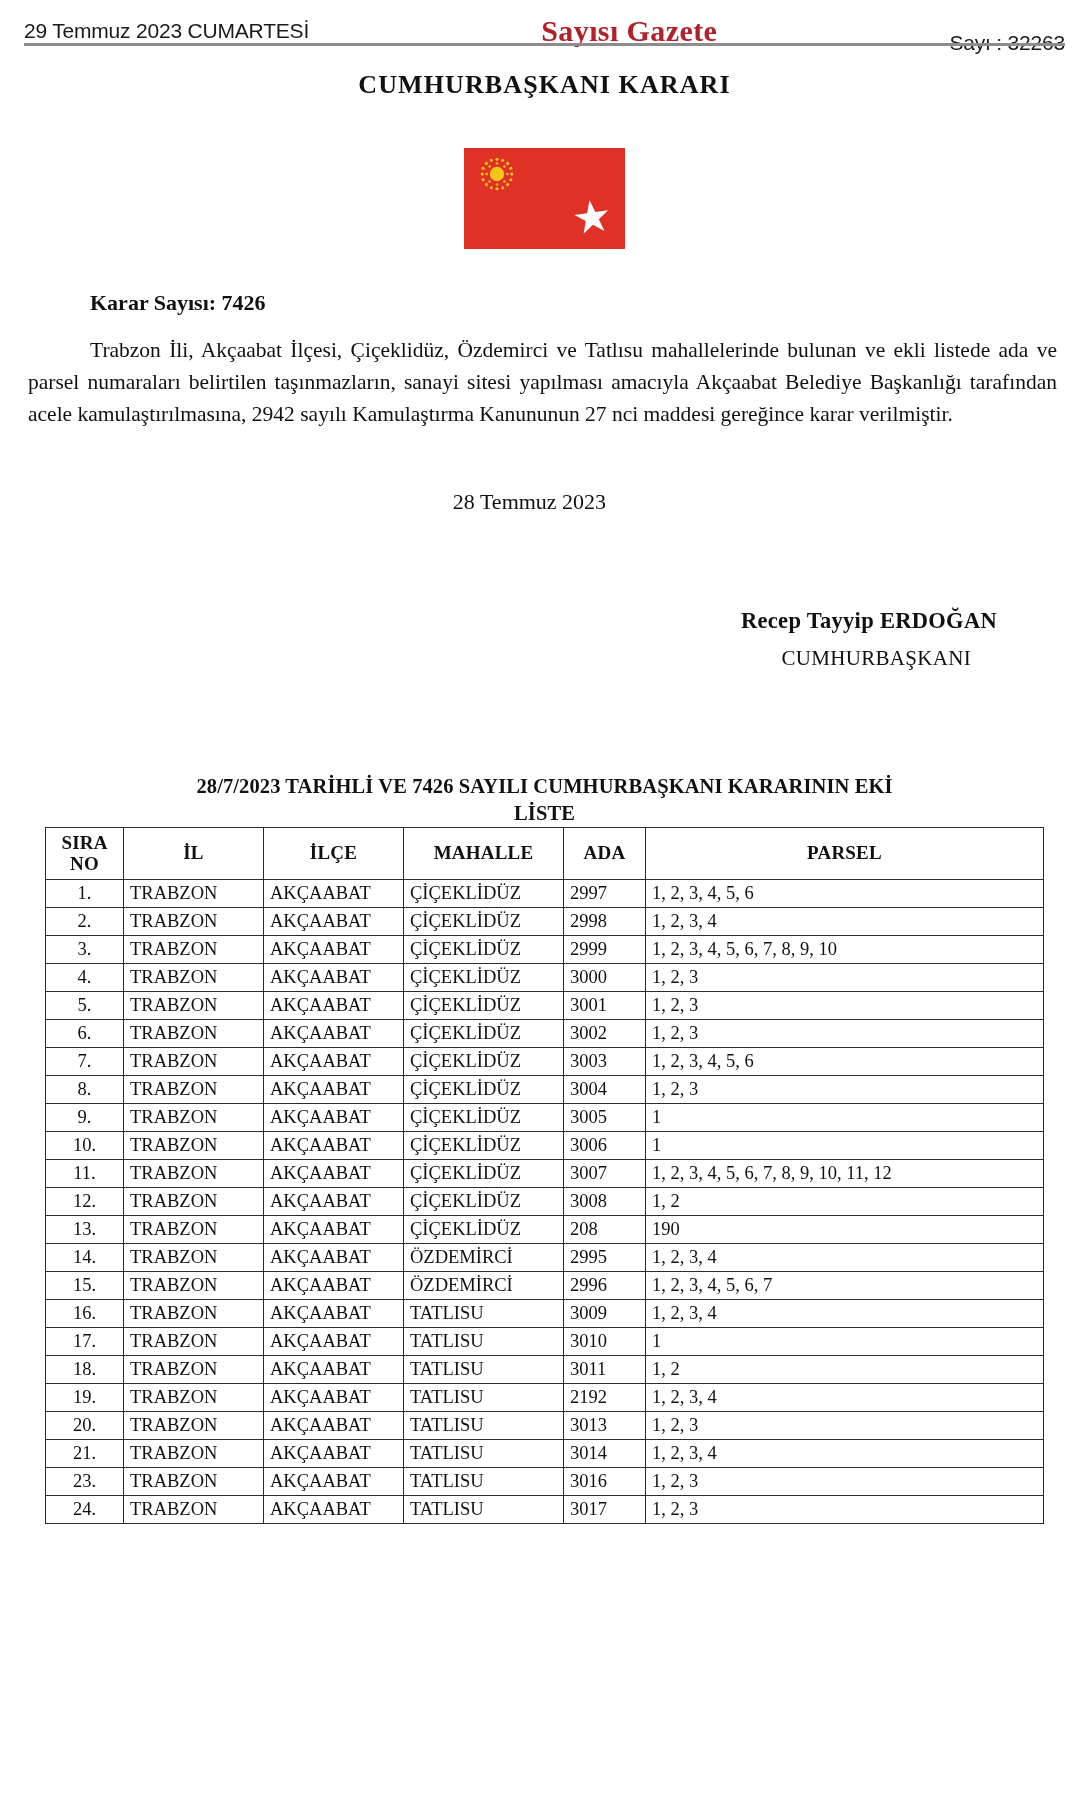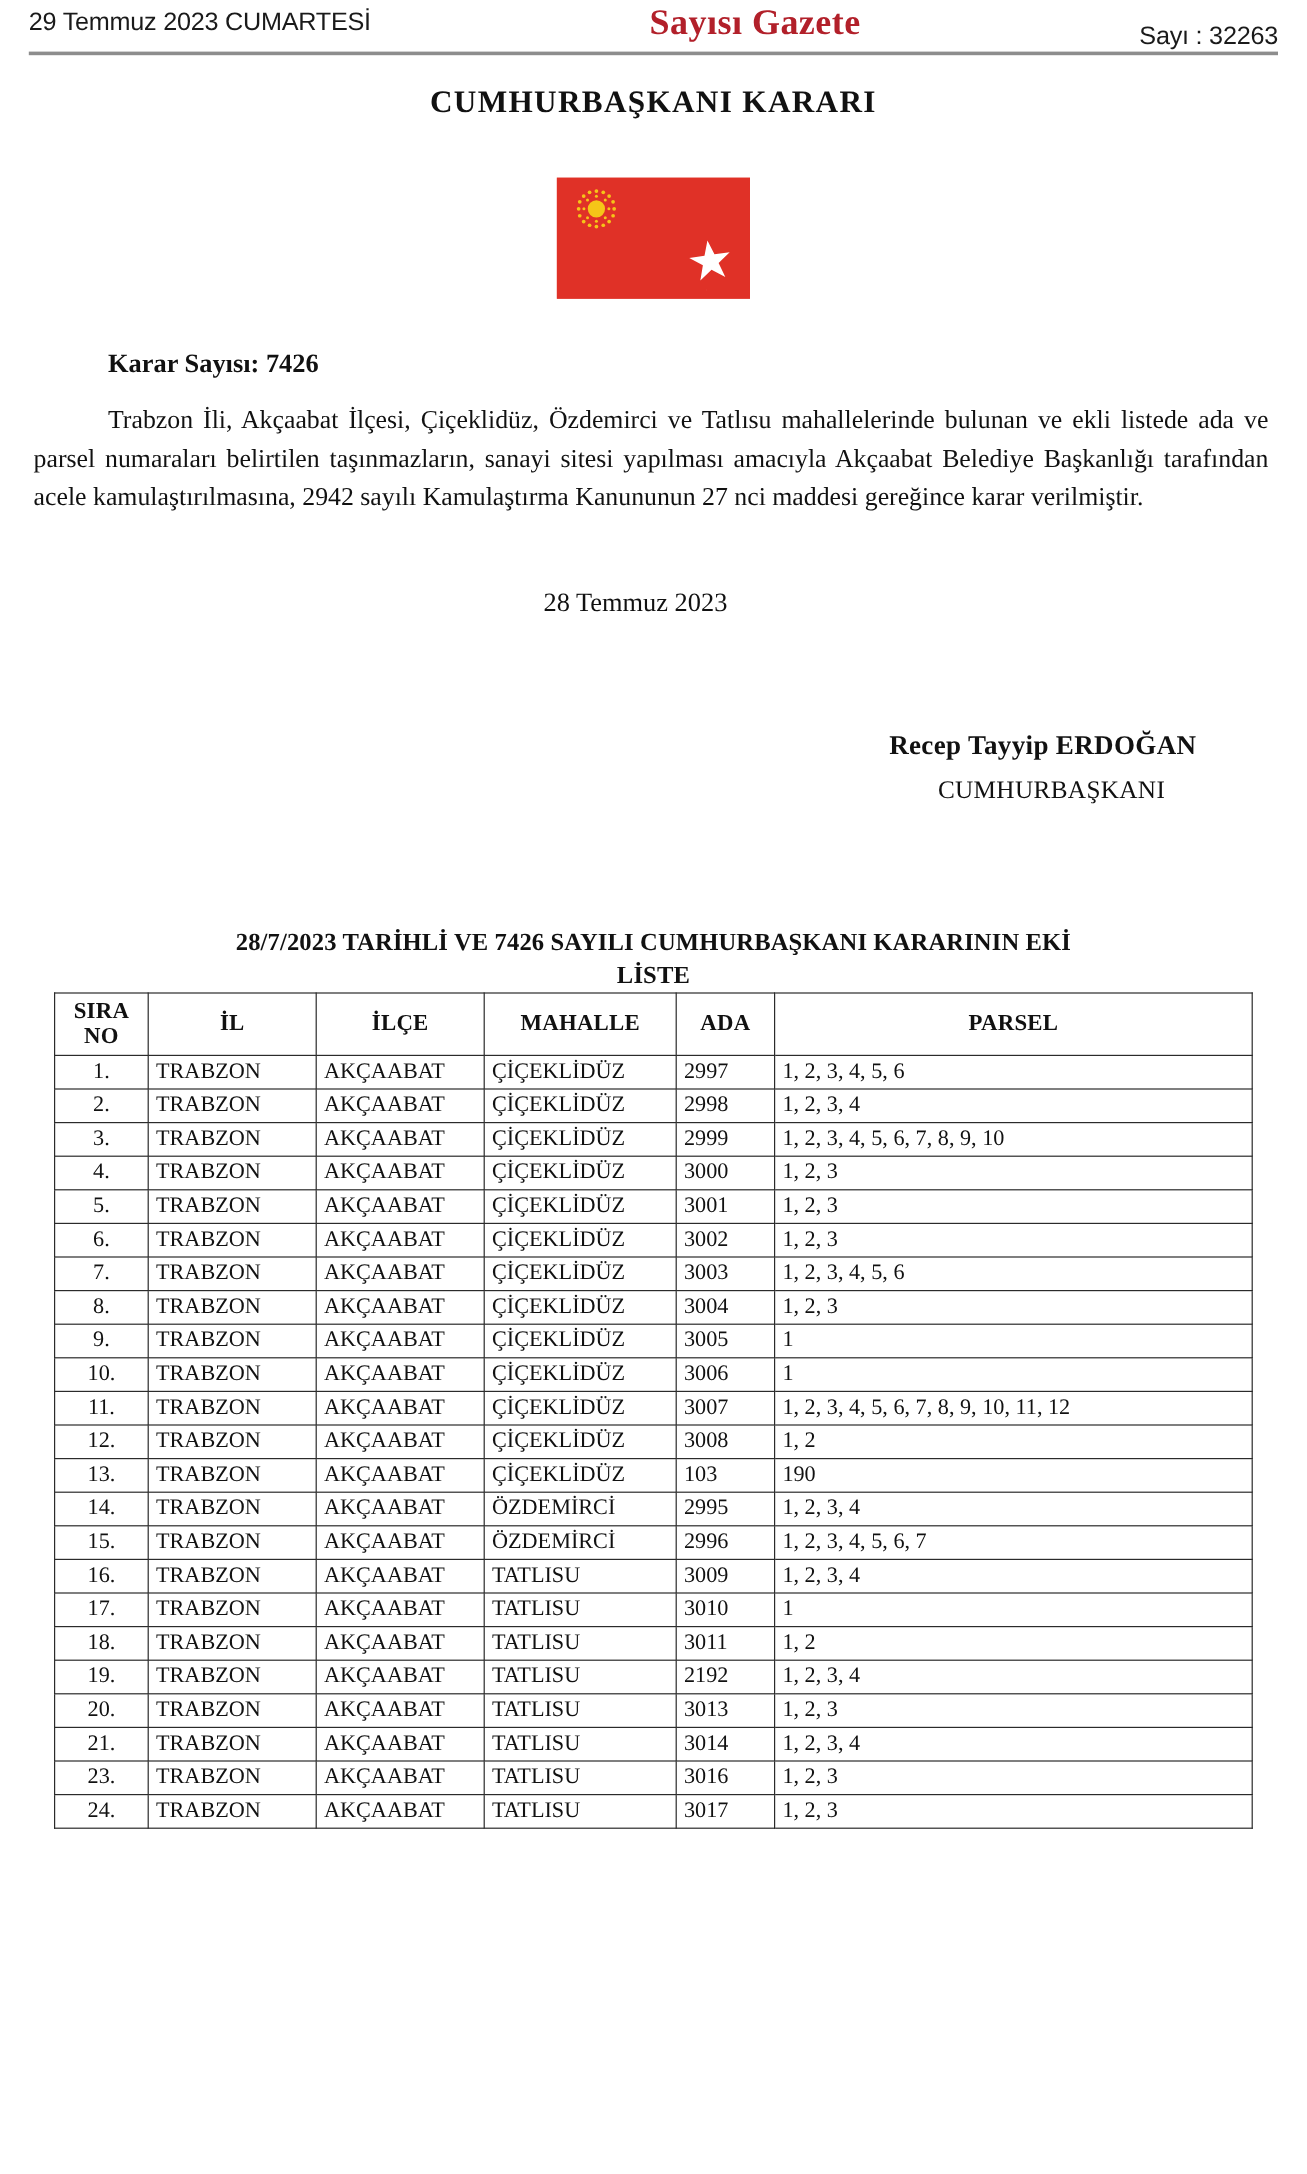--- a/index.html
+++ b/index.html
@@ -11,21 +11,21 @@
     font-family: "Liberation Serif", serif;
     color: #111111;
     position: relative;
     overflow: hidden;
   }
 
   
   .masthead {
     position: relative;
     height: 46px;
-    padding: 0 24px;
+    padding: 12px 24px;
     display: flex;
     align-items: flex-start;
     justify-content: space-between;
   }
   .masthead-date {
     font-family: "Liberation Sans", sans-serif;
     font-size: 21px;
     color: #1a1a1a;
     letter-spacing: -0.2px;
     padding-top: 7px;
@@ -359,21 +359,21 @@
             <td class="c-ilce">AKÇAABAT</td>
             <td class="c-mah">ÇİÇEKLİDÜZ</td>
             <td class="c-ada">3008</td>
             <td class="c-parsel">1, 2</td>
           </tr>
           <tr>
             <td class="c-sira">13.</td>
             <td class="c-il">TRABZON</td>
             <td class="c-ilce">AKÇAABAT</td>
             <td class="c-mah">ÇİÇEKLİDÜZ</td>
-            <td class="c-ada">103</td>
+            <td class="c-ada">208</td>
             <td class="c-parsel">190</td>
           </tr>
           <tr>
             <td class="c-sira">14.</td>
             <td class="c-il">TRABZON</td>
             <td class="c-ilce">AKÇAABAT</td>
             <td class="c-mah">ÖZDEMİRCİ</td>
             <td class="c-ada">2995</td>
             <td class="c-parsel">1, 2, 3, 4</td>
           </tr>

